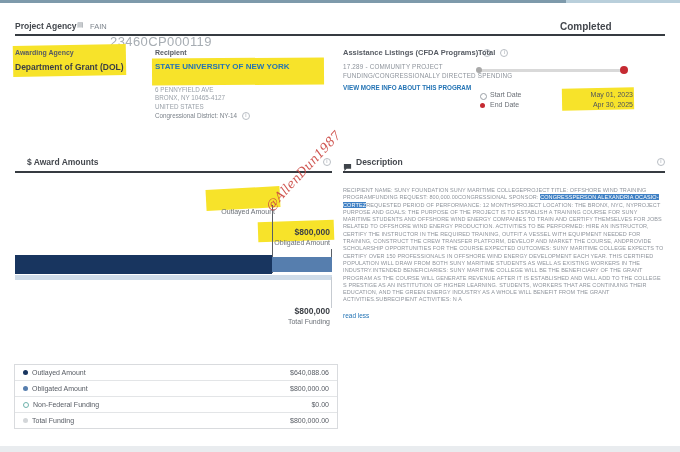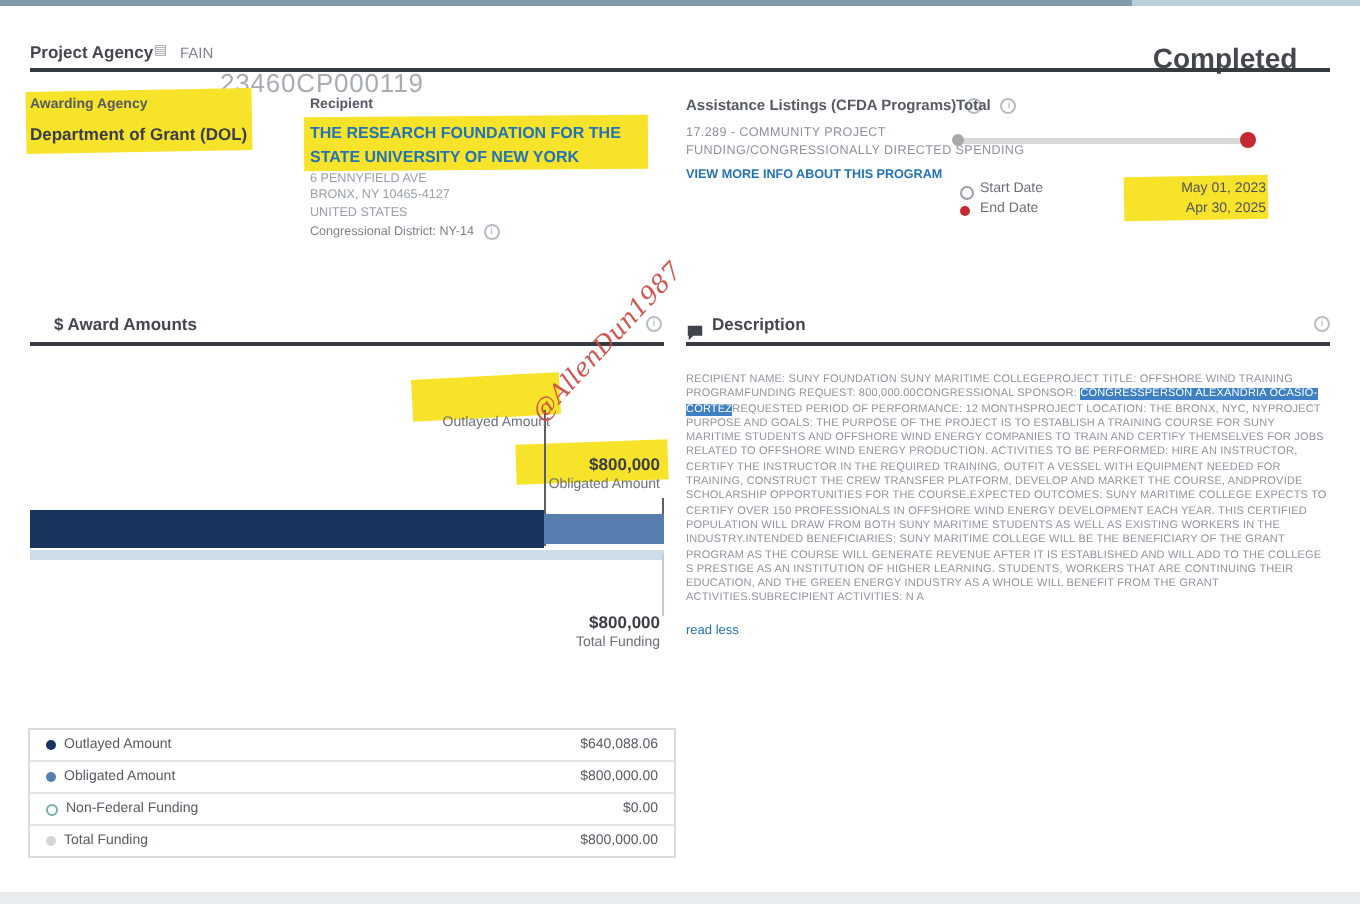--- a/index.html
+++ b/index.html
@@ -10,21 +10,21 @@
   
   .topstrip{left:0;top:0;width:680px;height:3px;background:#7e9aab;}
   .topstrip-right{right:0;top:0;width:114px;height:3px;background:#b9cfdb;}
   .bottomstrip{left:0;top:446px;width:680px;height:6px;background:#e9ecef;}
 
   
   .hdr-type{left:15px;top:21px;font-size:8.5px;font-weight:bold;color:#44484e;}
   .award-icon{left:77px;top:21px;font-size:7px;color:#9aa0a6;}
   .fain-label{left:90px;top:22px;font-size:7.5px;color:#7e858d;}
   .fain-value{left:110px;top:34px;font-size:13px;color:#a7adb3;letter-spacing:.4px;}
-  .status{left:560px;top:21px;width:105px;text-align:center;font-size:14px;font-weight:bold;color:#44484e;}
+  .status{left:560px;top:21px;width:105px;text-align:left;font-size:10px;font-weight:bold;color:#44484e;}
   .hdr-rule{left:15px;top:34px;width:650px;height:2px;background:#363b41;}
 
   
   .hl{background:#f7e32a;z-index:0;}
   .hl-agency{left:13px;top:45px;width:113px;height:31px;transform:rotate(-1deg);}
   .hl-recipient{left:152px;top:58px;width:172px;height:27px;transform:rotate(-.4deg);}
   .hl-dates{left:562px;top:88px;width:72px;height:22px;transform:rotate(-1deg);}
   .hl-outlay{left:206px;top:188px;width:74px;height:21px;transform:rotate(-3deg);}
   .hl-obligated{left:258px;top:221px;width:76px;height:20px;transform:rotate(-2deg);}
 
@@ -123,21 +123,20 @@
   <div class="abs hl hl-recipient"></div>
   <div class="abs hl hl-dates"></div>
   <div class="abs hl hl-outlay"></div>
   <div class="abs hl hl-obligated"></div>
 
   <span class="abs sec-label lbl-agency">Awarding Agency</span>
   <span class="abs agency-value">Department of Grant (DOL)</span>
 
   <span class="abs sec-label lbl-recipient">Recipient</span>
   <div class="abs recipient-name">
-    <div>THE RESEARCH FOUNDATION FOR THE</div>
     <div>STATE UNIVERSITY OF NEW YORK</div>
   </div>
   <div class="abs addr">
     <div>6 PENNYFIELD AVE</div>
     <div>BRONX, NY 10465-4127</div>
     <div>UNITED STATES</div>
   </div>
   <div class="abs district">
     <span>Congressional District: NY-14</span>
     <span class="info info-inline">i</span>

